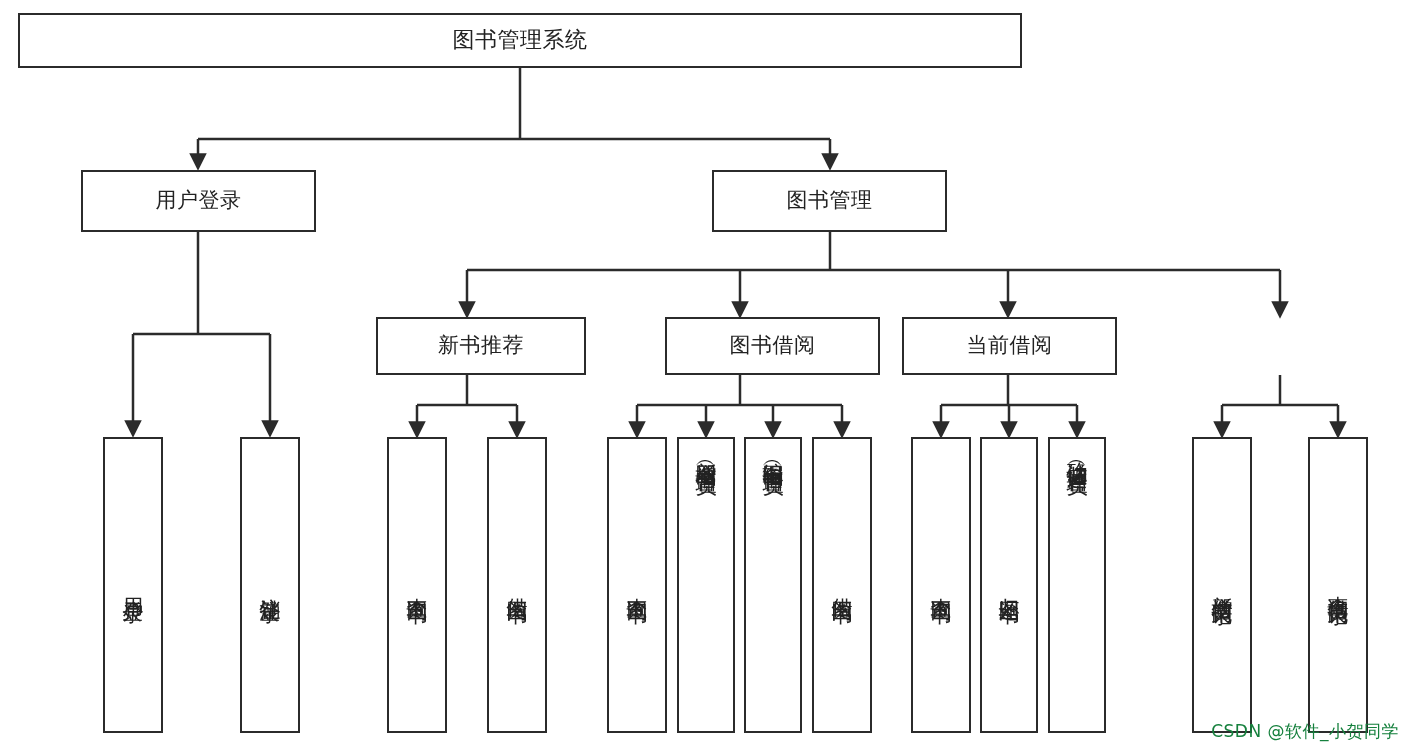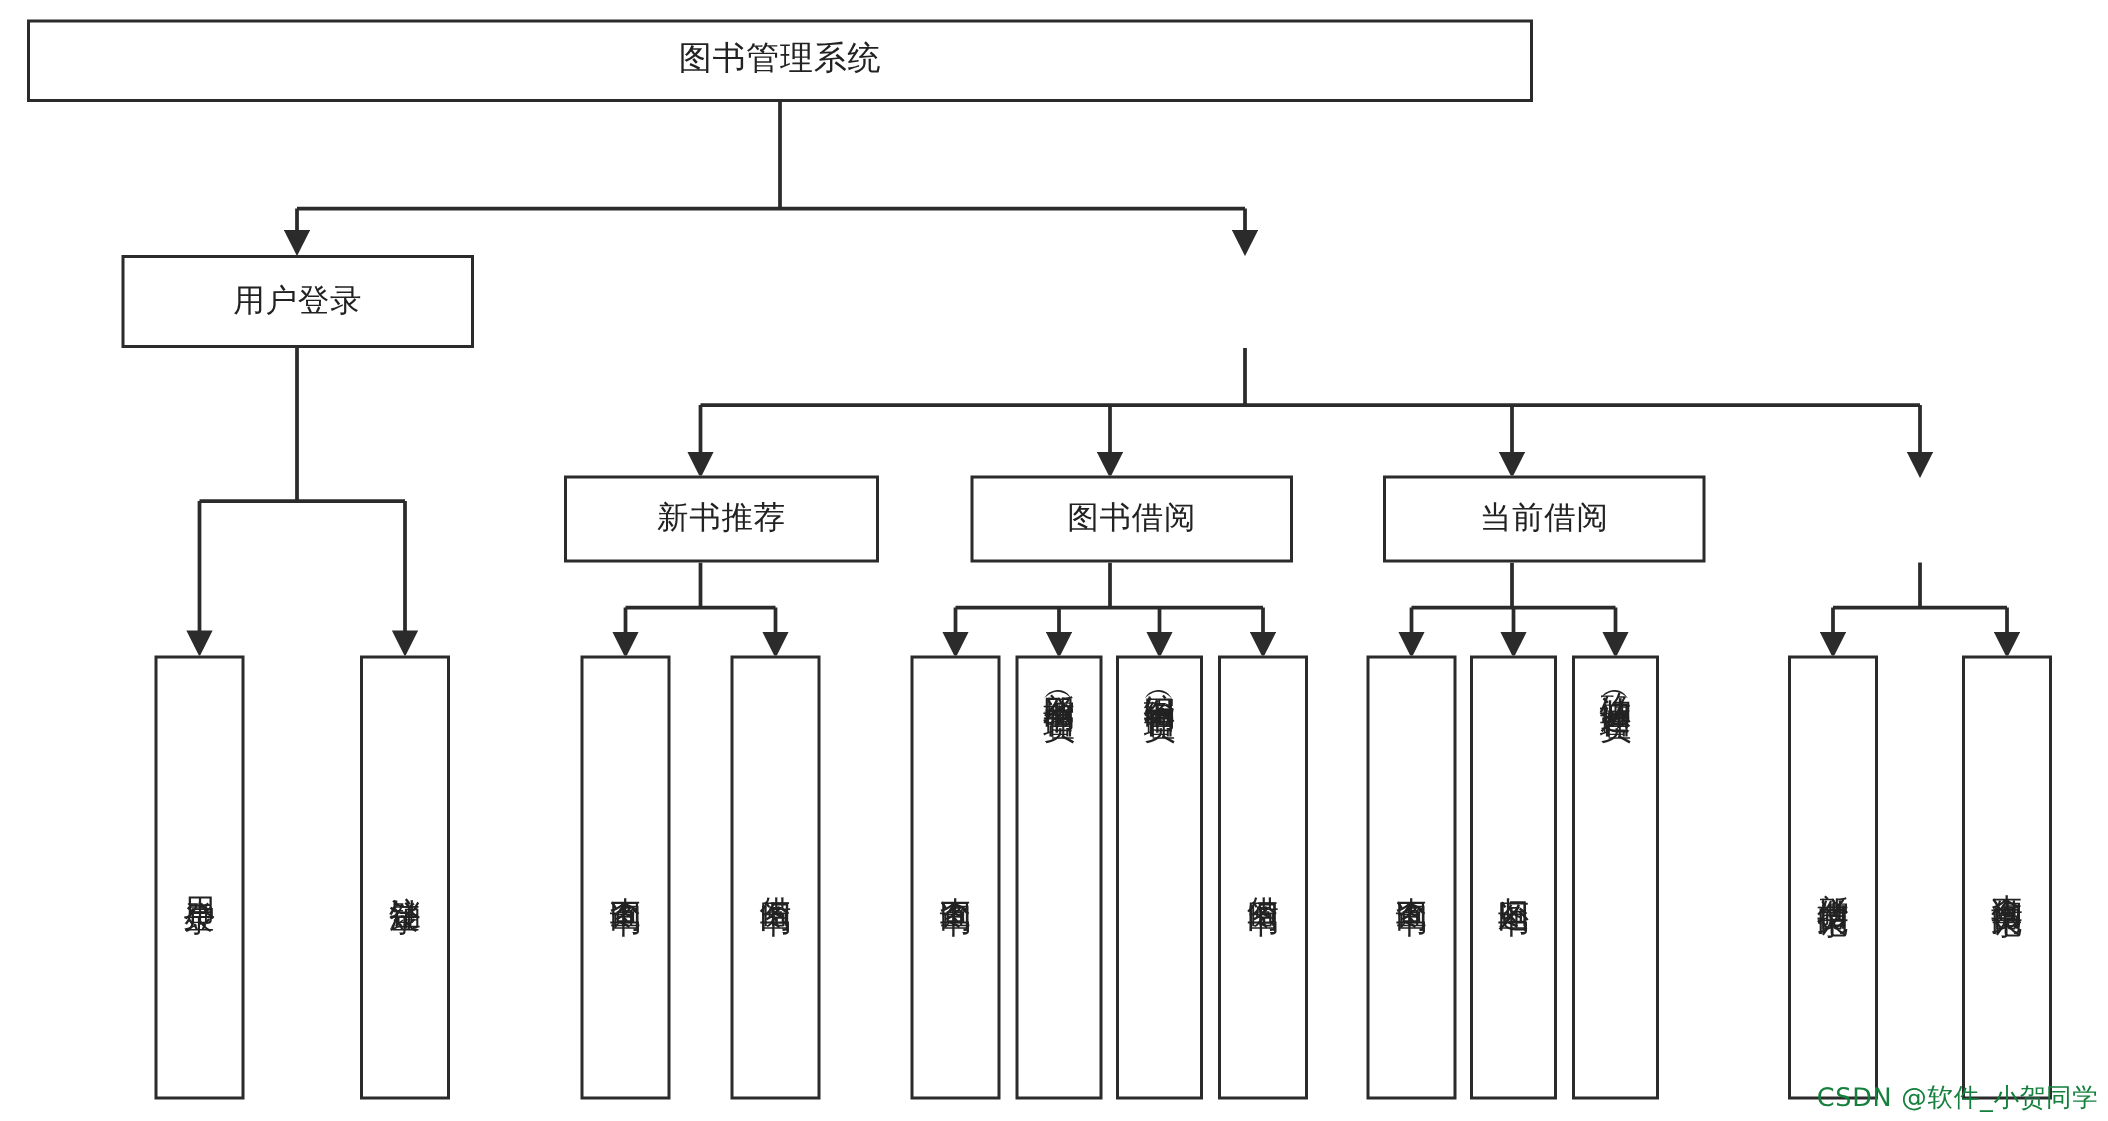--- a/index.html
+++ b/index.html
@@ -142,28 +142,31 @@
     <path class="conn" d="M 1338 405 L 1338 430" marker-end="url(#arrow)"></path>
   </svg>
 
   <div class="node node-h node-root" style="left:18px; top:13px; width:1004px; height:55px;">
     <span class="node-label">图书管理系统</span>
   </div>
 
   <div class="node node-h" style="left:81px; top:170px; width:235px; height:62px;">
     <span class="node-label">用户登录</span>
   </div>
+  <div class="node node-h" style="left:712px; top:170px; width:235px; height:62px;">
+    <span class="node-label">图书管理</span>
+  </div>
 
   <div class="node node-h" style="left:376px; top:317px; width:210px; height:58px;">
     <span class="node-label">新书推荐</span>
   </div>
-  <div class="node node-h" style="left:647px; top:317px; width:215px; height:58px;">
+  <div class="node node-h" style="left:665px; top:317px; width:215px; height:58px;">
     <span class="node-label">图书借阅</span>
   </div>
-  <div class="node node-h" style="left:902px; top:317px; width:215px; height:58px;margin-left:20px;">
+  <div class="node node-h" style="left:902px; top:317px; width:215px; height:58px;">
     <span class="node-label">当前借阅</span>
   </div>
 
   <div class="node node-v center-v" style="left:103px; top:437px; width:60px; height:296px;">
     <span class="node-label">用户登录</span>
   </div>
   <div class="node node-v center-v" style="left:240px; top:437px; width:60px; height:296px;">
     <span class="node-label">注销登录</span>
   </div>
 

